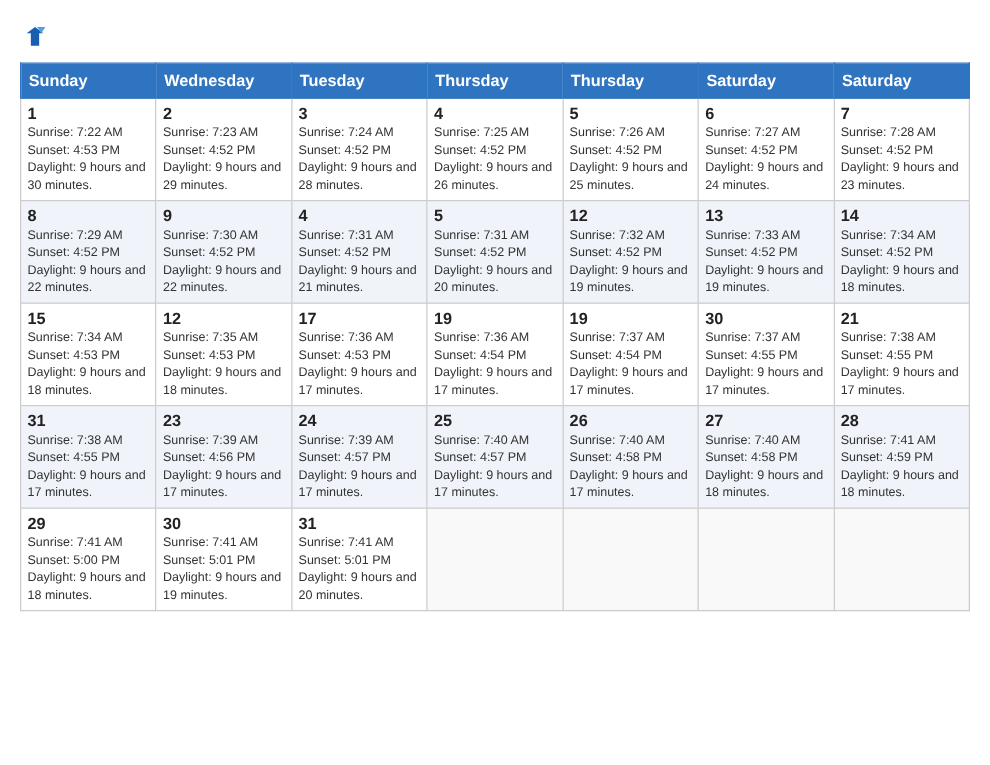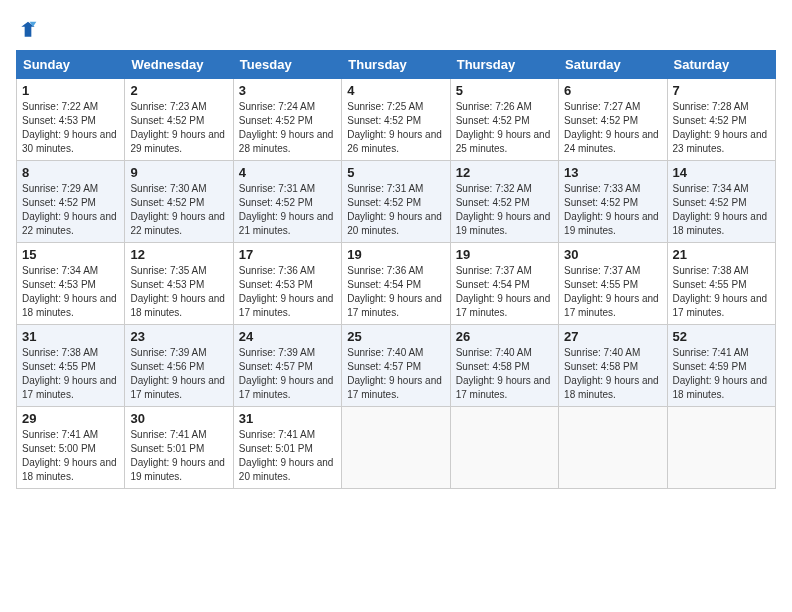--- a/index.html
+++ b/index.html
@@ -241,21 +241,21 @@
           </td>
           <td>
             <span class="day-number">26</span>
             <div class="day-info">Sunrise: 7:40 AM<br>Sunset: 4:58 PM<br>Daylight: 9 hours and 17 minutes.</div>
           </td>
           <td>
             <span class="day-number">27</span>
             <div class="day-info">Sunrise: 7:40 AM<br>Sunset: 4:58 PM<br>Daylight: 9 hours and 18 minutes.</div>
           </td>
           <td>
-            <span class="day-number">52</span>
+            <span class="day-number">28</span>
             <div class="day-info">Sunrise: 7:41 AM<br>Sunset: 4:59 PM<br>Daylight: 9 hours and 18 minutes.</div>
           </td>
         </tr>
         <tr class="last-row">
           <td>
             <span class="day-number">29</span>
             <div class="day-info">Sunrise: 7:41 AM<br>Sunset: 5:00 PM<br>Daylight: 9 hours and 18 minutes.</div>
           </td>
           <td>
             <span class="day-number">30</span>

